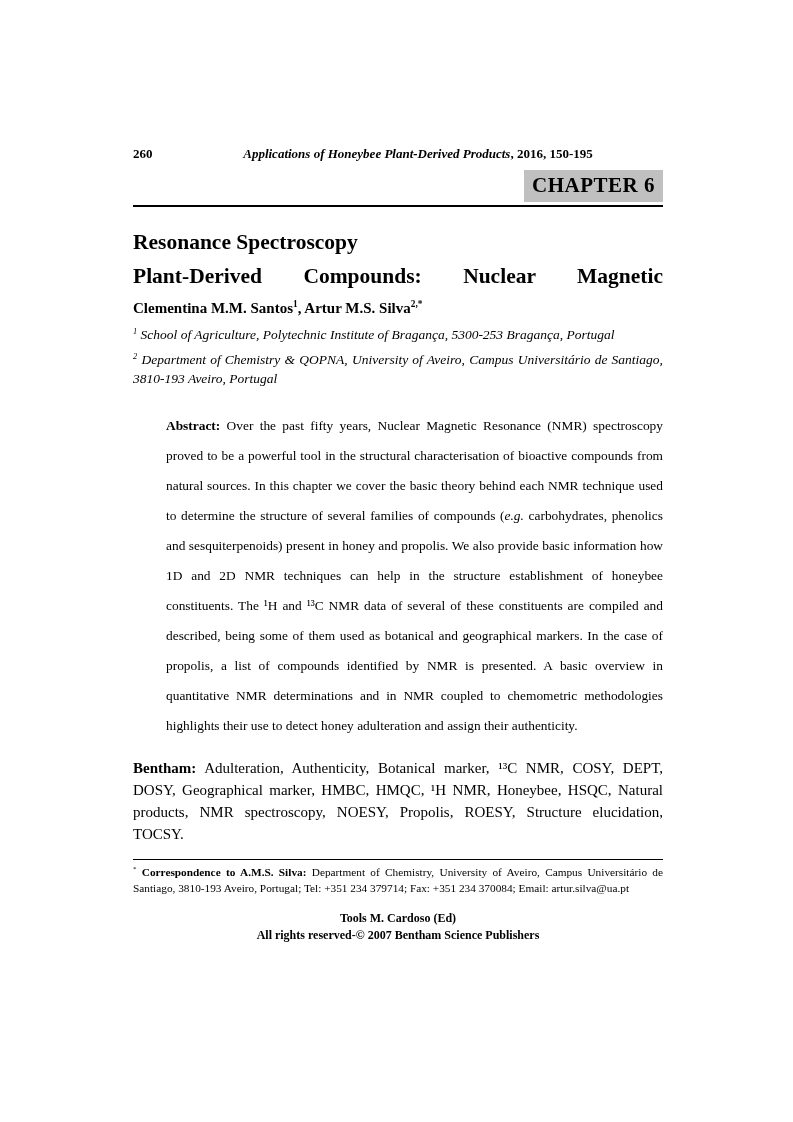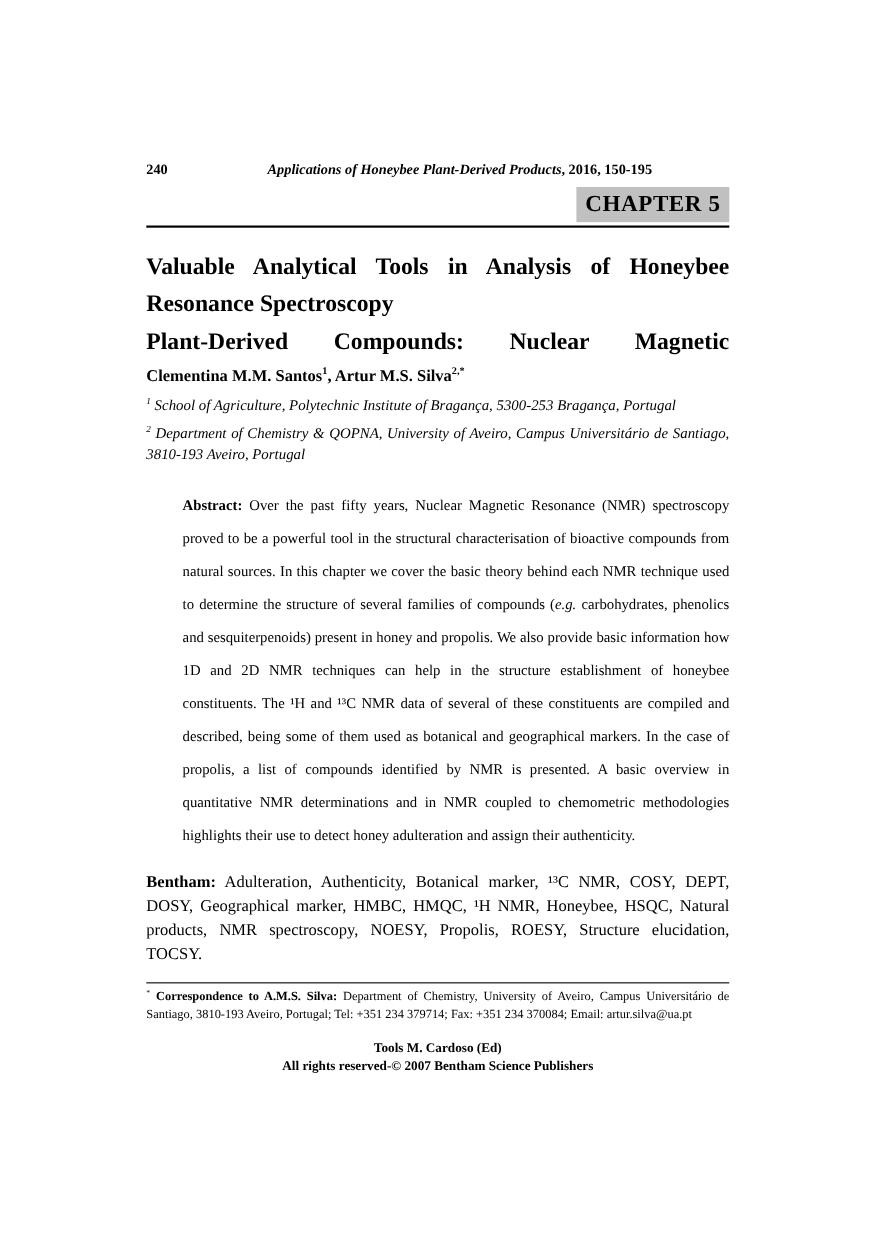--- a/index.html
+++ b/index.html
@@ -127,32 +127,31 @@
     line-height: 16.5px;
   }
 </style>
 </head>
 <body>
 
 <div class="page">
   <div class="content">
 
     <div class="header-row">
-      <span class="page-num">240</span>
+      <span class="page-num">260</span>
       <div class="journal-ref"><span class="jt-italic">Applications of Honeybee Plant-Derived Products</span><span>, 2016, 150-195</span></div>
     </div>
 
     <div class="badge-row">
-      <span class="chapter-badge" style="background: rgb(192, 192, 192);">CHAPTER 5</span>
+      <span class="chapter-badge" style="background: rgb(192, 192, 192);">CHAPTER 6</span>
     </div>
 
     <hr class="top-rule">
 
     <div class="title-block">
-      <div class="title-line">Valuable Analytical Tools in Analysis of Honeybee</div>
       <div class="title-line last">Resonance Spectroscopy</div>
       <div class="title-line">Plant-Derived Compounds: Nuclear Magnetic</div>
     </div>
 
     <div class="authors"><span>Clementina M.M. Santos</span><sup>1</sup><span>, </span><span>Artur M.S. Silva</span><sup>2,*</sup></div>
 
     <div class="affiliation"><sup>1</sup><span> School of Agriculture, Polytechnic Institute of Bragança, 5300-253 Bragança, Portugal</span></div>
 
     <div class="affiliation"><sup>2</sup><span> Department of Chemistry &amp; QOPNA, University of Aveiro, Campus Universitário de Santiago, 3810-193 Aveiro, Portugal</span></div>
 

